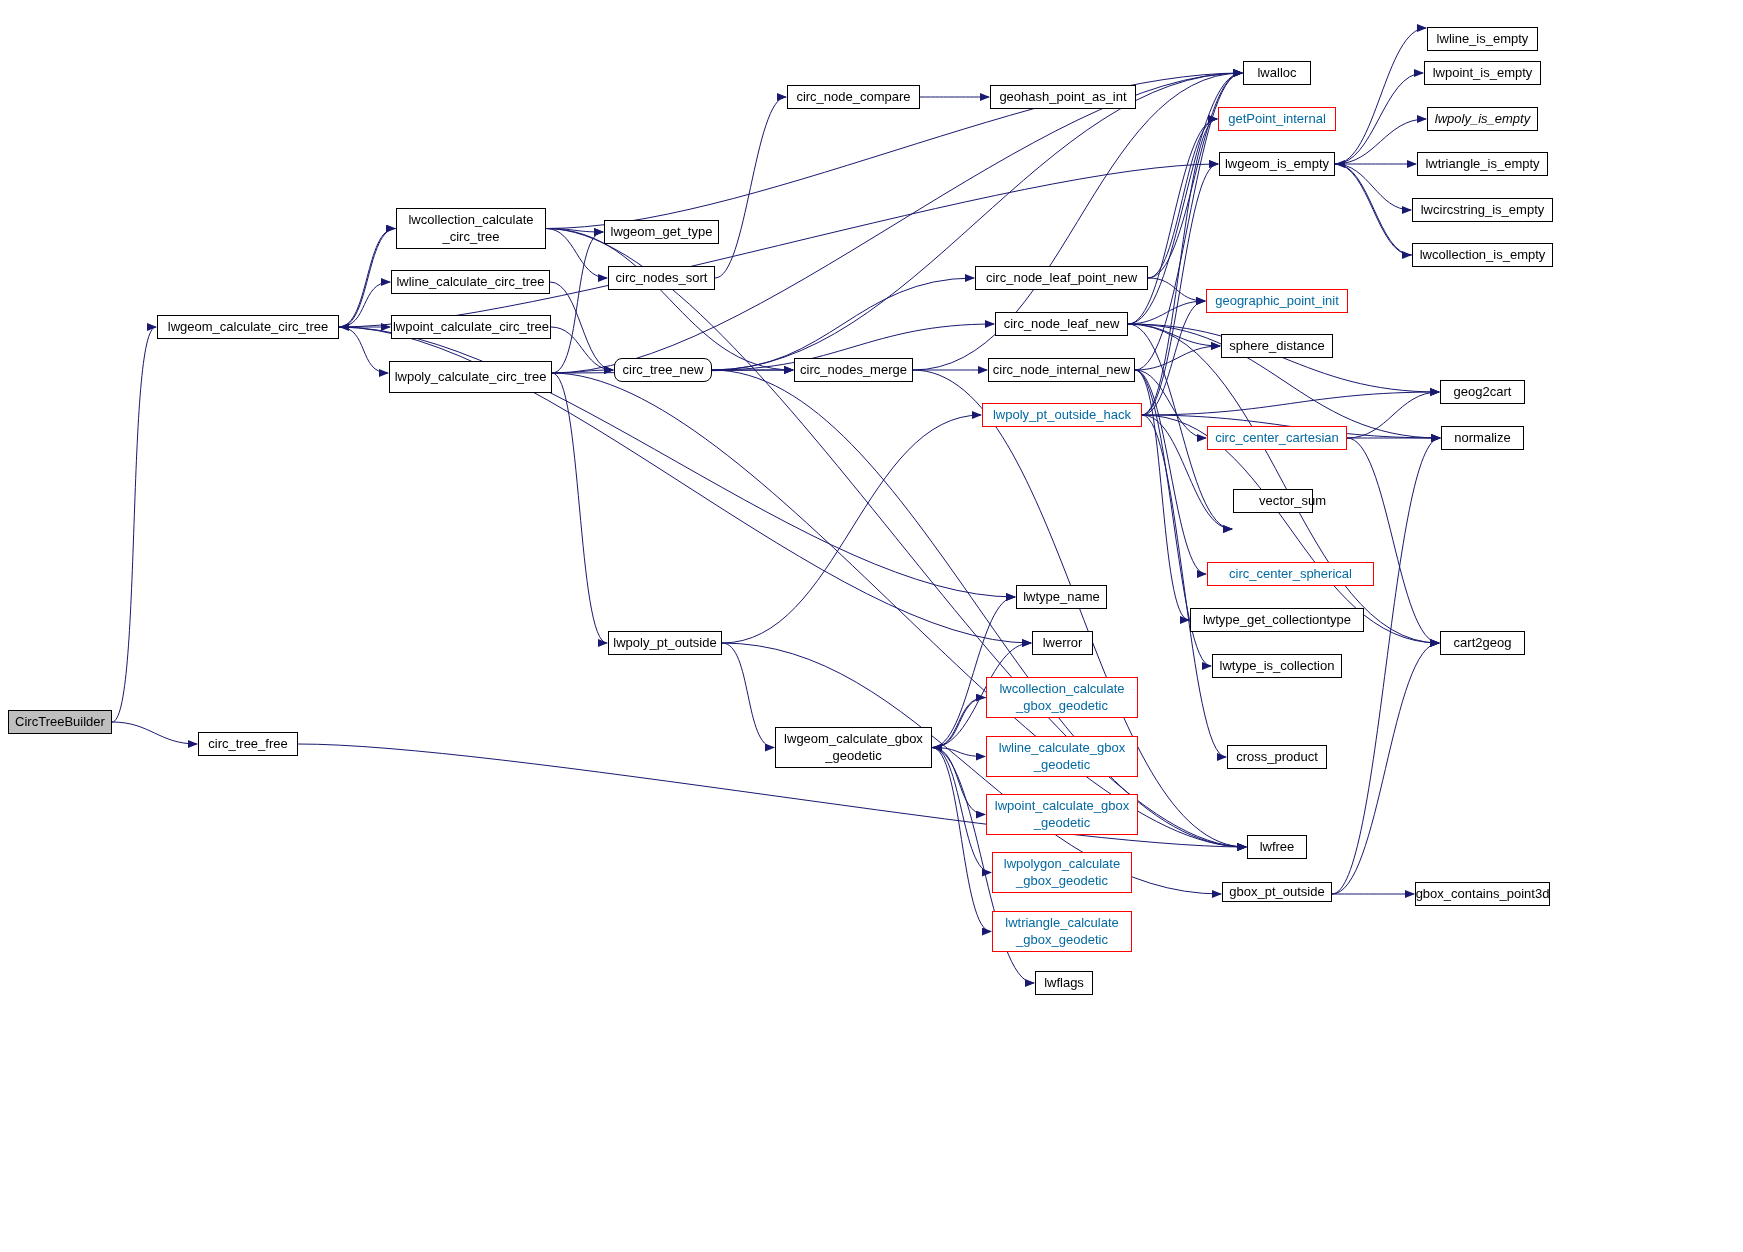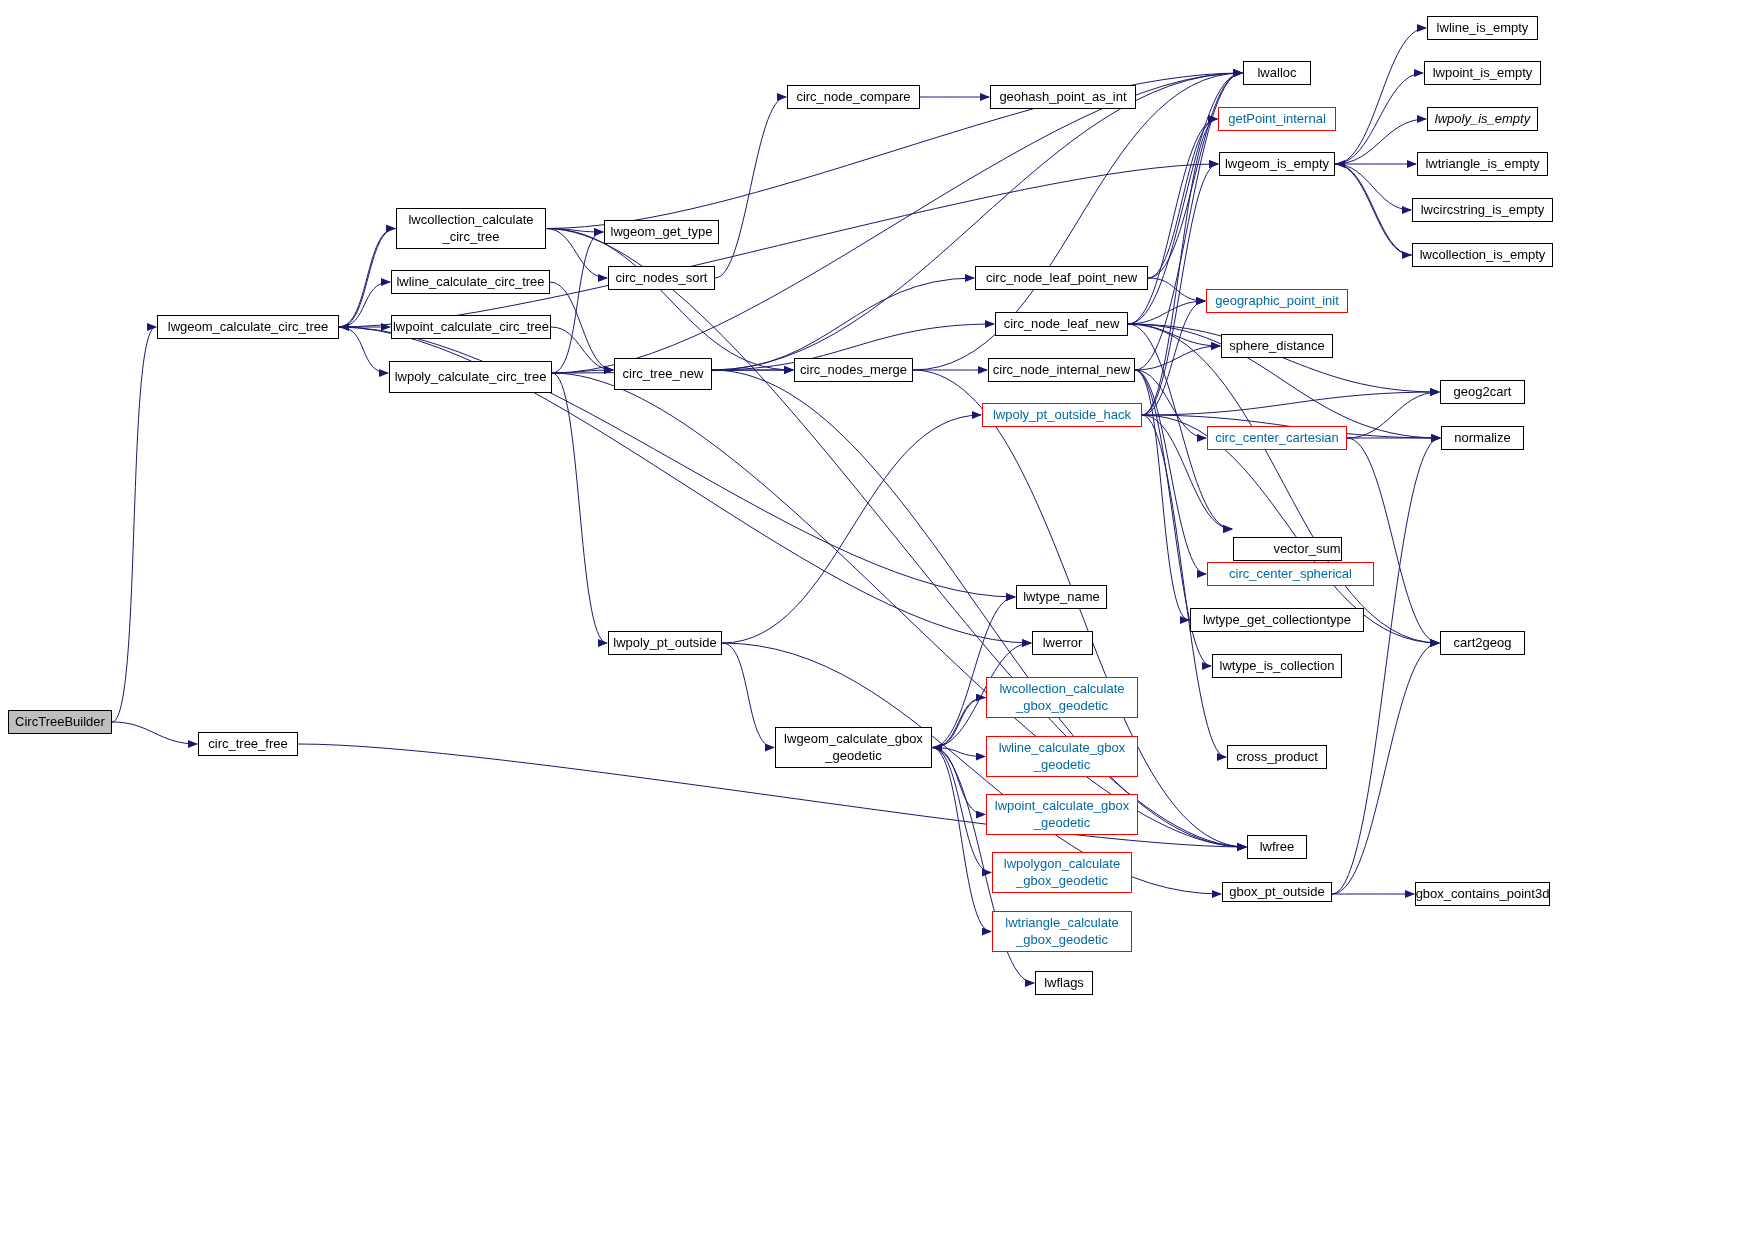--- a/index.html
+++ b/index.html
@@ -113,21 +113,21 @@
       <div class="node focus" style="left: 8px; top: 710px; width: 104px; height: 24px;">CircTreeBuilder</div>
       <div class="node" style="left: 198px; top: 732px; width: 100px; height: 24px;">circ_tree_free</div>
       <div class="node" style="left: 157px; top: 315px; width: 182px; height: 24px;">lwgeom_calculate_circ_tree</div>
       <div class="node" style="left: 396px; top: 208px; width: 150px; height: 41px;">lwcollection_calculate
 _circ_tree</div>
       <div class="node" style="left: 391px; top: 270px; width: 159px; height: 24px;">lwline_calculate_circ_tree</div>
       <div class="node" style="left: 391px; top: 315px; width: 160px; height: 24px;">lwpoint_calculate_circ_tree</div>
       <div class="node" style="left: 389px; top: 361px; width: 163px; height: 32px;">lwpoly_calculate_circ_tree</div>
       <div class="node" style="left: 604px; top: 220px; width: 115px; height: 24px;">lwgeom_get_type</div>
       <div class="node" style="left: 608px; top: 266px; width: 107px; height: 24px;">circ_nodes_sort</div>
-      <div class="node" style="left: 614px; top: 358px; width: 98px; height: 32px;">circ_tree_new</div>
+      <div class="node" style="left: 614px; top: 358px; width: 98px; height: 24px; border-radius: 8px;">circ_tree_new</div>
       <div class="node" style="left: 608px; top: 631px; width: 114px; height: 24px;">lwpoly_pt_outside</div>
       <div class="node" style="left: 787px; top: 85px; width: 133px; height: 24px;">circ_node_compare</div>
       <div class="node" style="left: 794px; top: 358px; width: 119px; height: 24px;">circ_nodes_merge</div>
       <div class="node" style="left: 775px; top: 727px; width: 157px; height: 41px;">lwgeom_calculate_gbox
 _geodetic</div>
       <div class="node" style="left: 990px; top: 85px; width: 146px; height: 24px;">geohash_point_as_int</div>
       <div class="node" style="left: 975px; top: 266px; width: 173px; height: 24px;">circ_node_leaf_point_new</div>
       <div class="node" style="left: 995px; top: 312px; width: 133px; height: 24px;">circ_node_leaf_new</div>
       <div class="node" style="left: 988px; top: 358px; width: 147px; height: 24px;">circ_node_internal_new</div>
       <div class="node red" style="left: 982px; top: 403px; width: 160px; height: 24px;">lwpoly_pt_outside_hack</div>
@@ -143,28 +143,28 @@
 _gbox_geodetic</div>
       <div class="node red" style="left: 992px; top: 911px; width: 140px; height: 41px;">lwtriangle_calculate
 _gbox_geodetic</div>
       <div class="node" style="left: 1035px; top: 971px; width: 58px; height: 24px;">lwflags</div>
       <div class="node" style="left: 1243px; top: 61px; width: 68px; height: 24px;">lwalloc</div>
       <div class="node red" style="left: 1218px; top: 107px; width: 118px; height: 24px;">getPoint_internal</div>
       <div class="node" style="left: 1219px; top: 152px; width: 116px; height: 24px;">lwgeom_is_empty</div>
       <div class="node red" style="left: 1206px; top: 289px; width: 142px; height: 24px;">geographic_point_init</div>
       <div class="node" style="left: 1221px; top: 334px; width: 112px; height: 24px;">sphere_distance</div>
       <div class="node red" style="left: 1207px; top: 426px; width: 140px; height: 24px;">circ_center_cartesian</div>
-      <div class="node" style="left: 1233px; top: 537px; width: 109px; height: 24px; padding-left: 39px;">vector_sum</div>
+      <div class="node" style="left: 1233px; top: 489px; width: 80px; height: 24px; padding-left: 39px;">vector_sum</div>
       <div class="node red" style="left: 1207px; top: 562px; width: 167px; height: 24px;">circ_center_spherical</div>
       <div class="node" style="left: 1190px; top: 608px; width: 174px; height: 24px;">lwtype_get_collectiontype</div>
       <div class="node" style="left: 1212px; top: 654px; width: 130px; height: 24px;">lwtype_is_collection</div>
       <div class="node" style="left: 1227px; top: 745px; width: 100px; height: 24px;">cross_product</div>
       <div class="node" style="left: 1247px; top: 835px; width: 60px; height: 24px;">lwfree</div>
       <div class="node" style="left: 1222px; top: 882px; width: 110px; height: 20px;">gbox_pt_outside</div>
-      <div class="node" style="left: 1427px; top: 16px; width: 111px; height: 24px;">lwline_is_empty</div>
+      <div class="node" style="left: 1427px; top: 27px; width: 111px; height: 24px;">lwline_is_empty</div>
       <div class="node" style="left: 1424px; top: 61px; width: 117px; height: 24px;">lwpoint_is_empty</div>
       <div class="node" style="left: 1427px; top: 107px; width: 111px; height: 24px; font-style: italic;">lwpoly_is_empty</div>
       <div class="node" style="left: 1417px; top: 152px; width: 131px; height: 24px;">lwtriangle_is_empty</div>
       <div class="node" style="left: 1412px; top: 198px; width: 141px; height: 24px;">lwcircstring_is_empty</div>
       <div class="node" style="left: 1412px; top: 243px; width: 141px; height: 24px;">lwcollection_is_empty</div>
       <div class="node" style="left: 1440px; top: 380px; width: 85px; height: 24px;">geog2cart</div>
       <div class="node" style="left: 1441px; top: 426px; width: 83px; height: 24px;">normalize</div>
       <div class="node" style="left: 1440px; top: 631px; width: 85px; height: 24px;">cart2geog</div>
       <div class="node" style="left: 1415px; top: 882px; width: 135px; height: 24px;">gbox_contains_point3d</div>
     </div>

